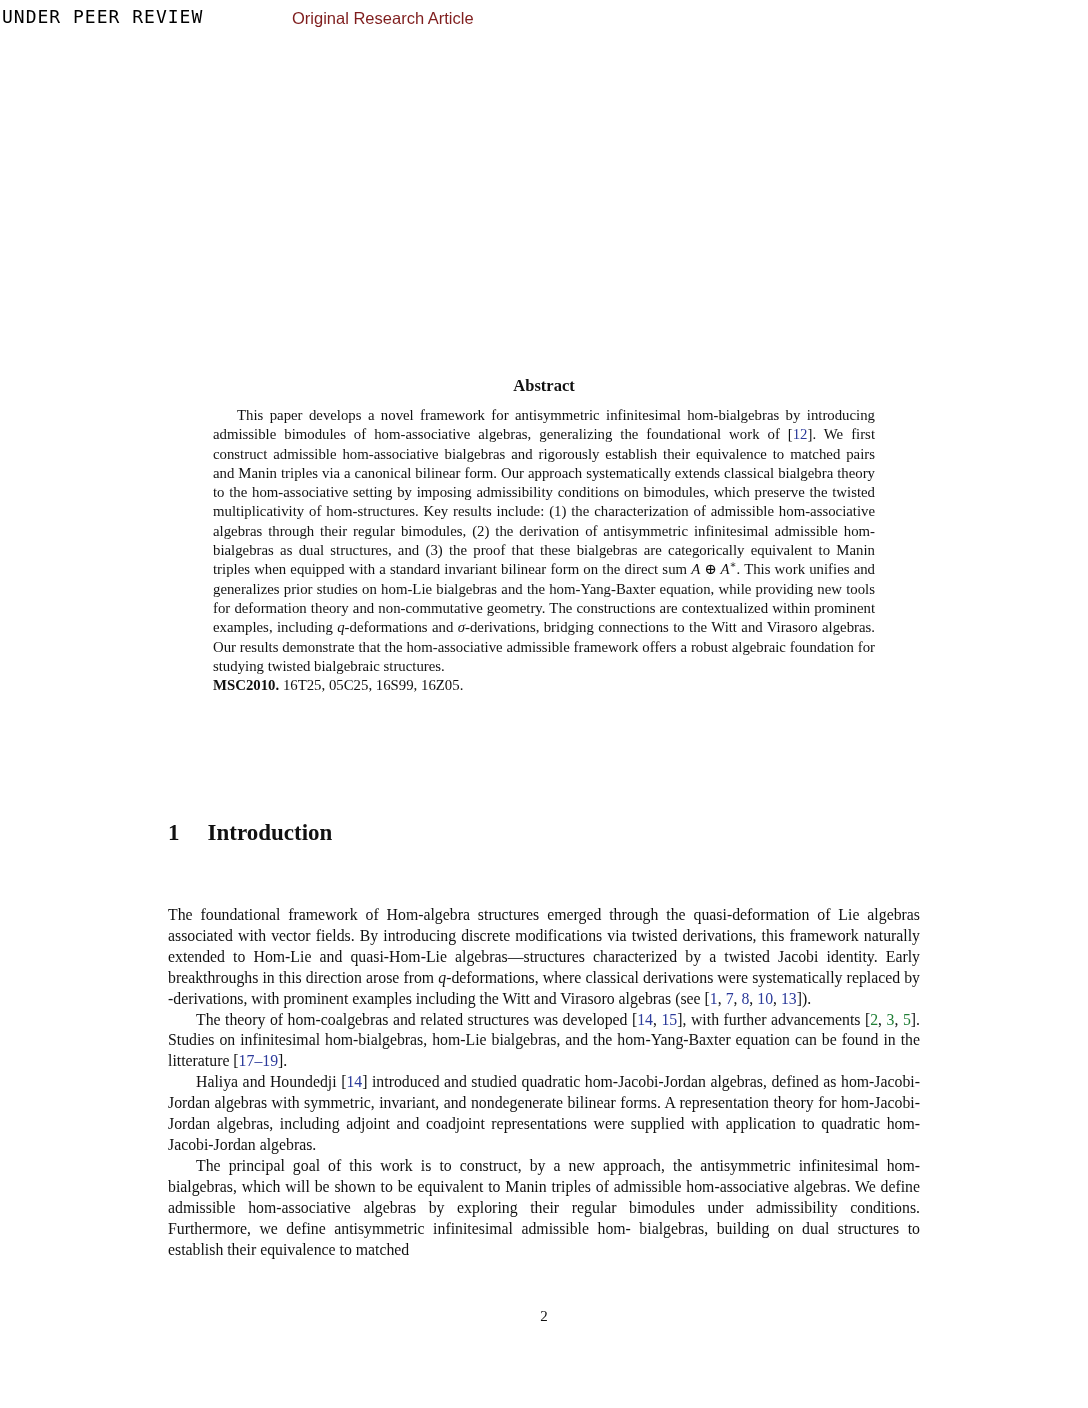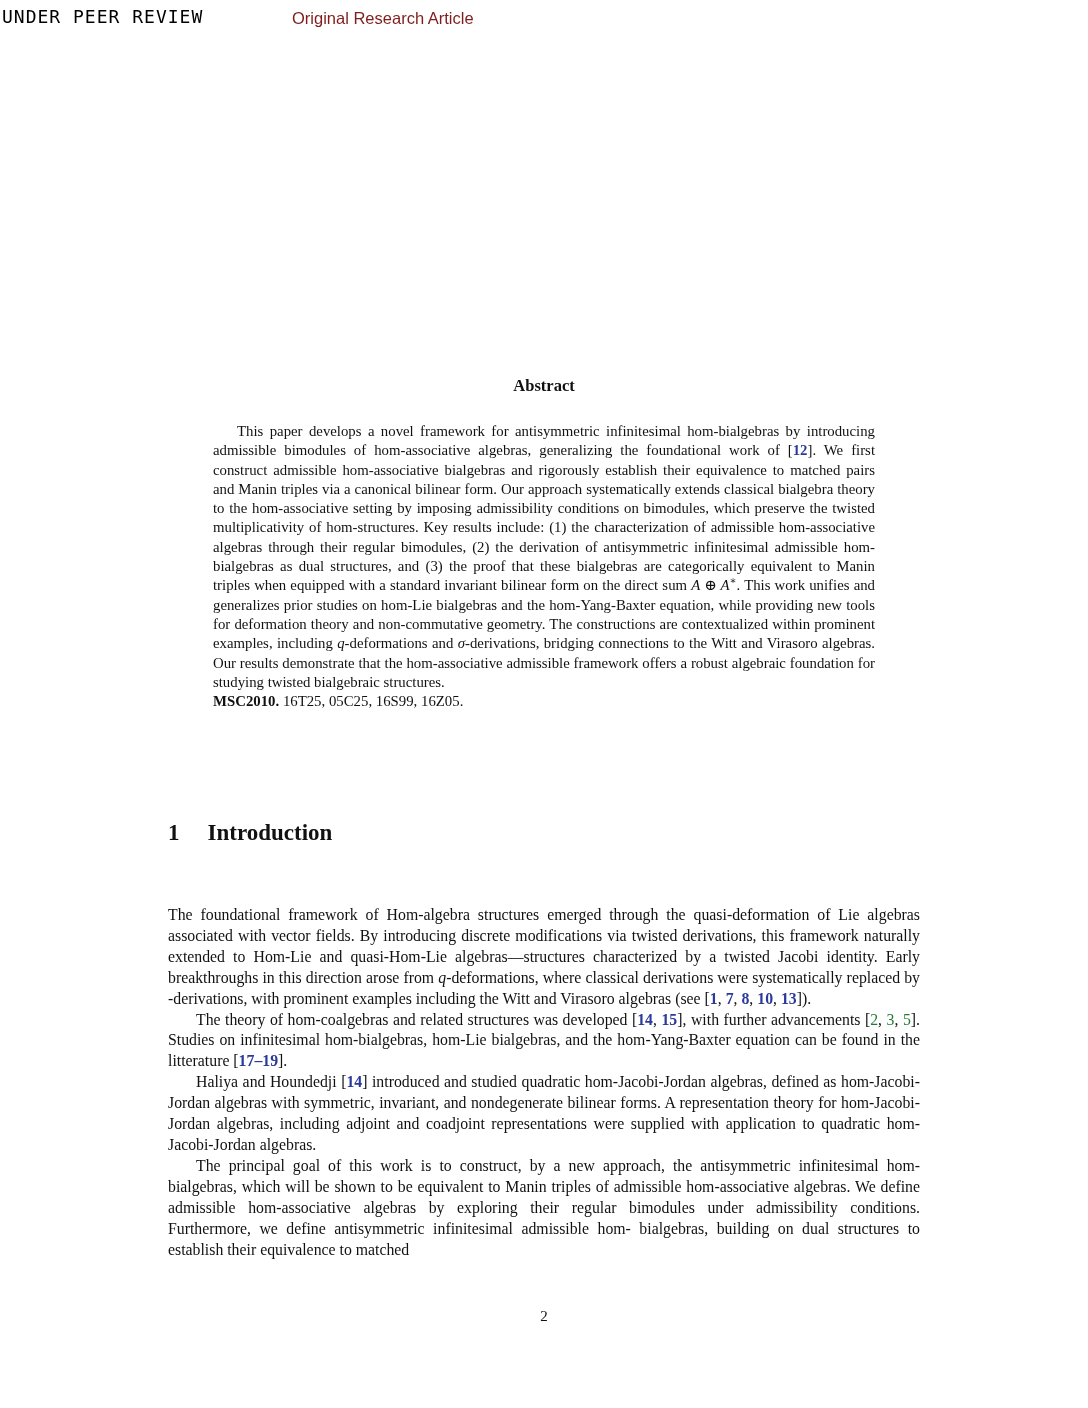--- a/index.html
+++ b/index.html
@@ -48,21 +48,21 @@
   .abstract-block{
     position:absolute;
     top:376px;
     left:213px;
     width:662px;
   }
   .abstract-heading{
     text-align:center;
     font-weight:bold;
     font-size:16.5px;
-    margin-bottom:26px;
+    margin-bottom:10px;
   }
   .abstract-text{
     font-size:14.8px;
     line-height:19.3px;
     text-align:justify;
     text-indent:24px;
   }
   .keywords-para{
     margin-top:14px;
     font-size:14.8px;
@@ -100,21 +100,21 @@
   .body-block p{text-indent:28px;}
   .body-block p.first{text-indent:0;}
   .page-number{
     position:absolute;
     top:1308px;
     left:0;
     width:100%;
     text-align:center;
     font-size:15px;
   }
-  .seg-cite{color:var(--cite-blue);cursor:pointer;font-weight:bold;}
+  .seg-cite{color:var(--cite-blue);cursor:pointer;}
   .seg-citeg{color:var(--cite-green);cursor:pointer;}
   .seg-math{font-style:italic;}
   .seg-mathsup{font-style:italic;vertical-align:super;font-size:70%;line-height:0;}
   .seg-i{font-style:italic;}
   b{font-weight:bold;}
 </style>
 </head>
 <body>
 
 <div class="page">

